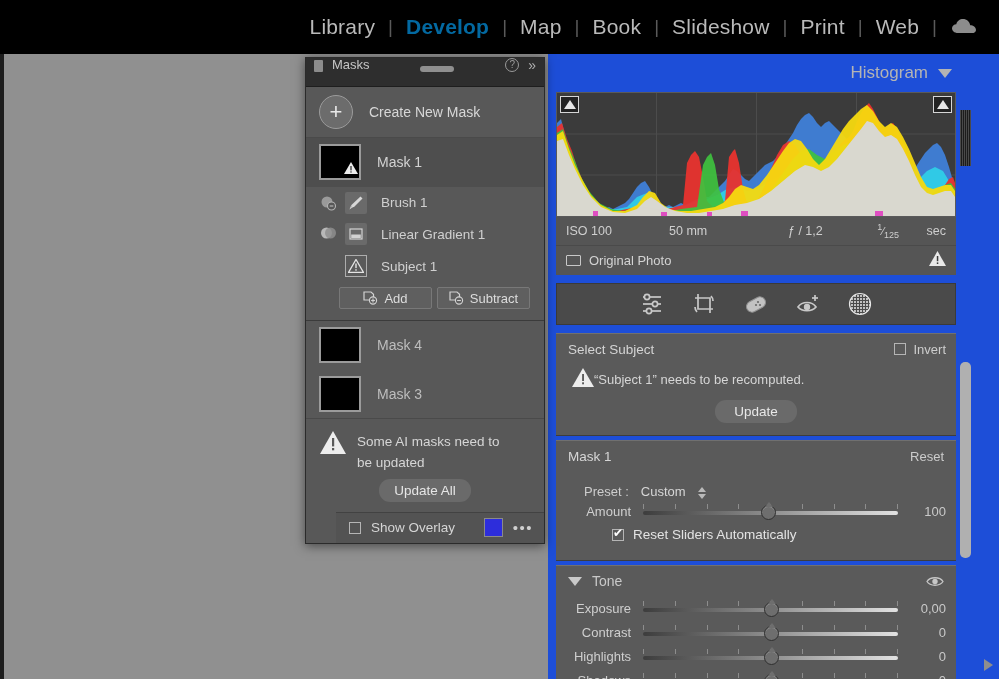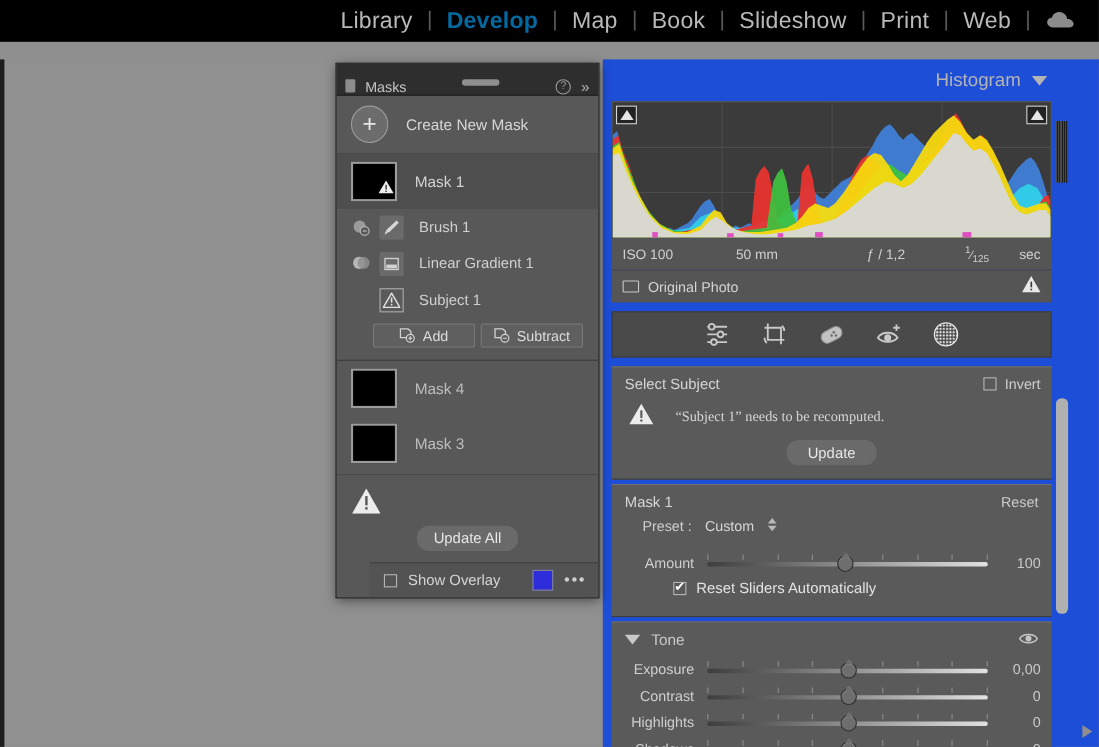--- a/index.html
+++ b/index.html
@@ -6,21 +6,21 @@
   html, body {
     width: 999px; height: 679px;
     background: #8f8f8f;
     font-family: "Liberation Sans", sans-serif;
     overflow: hidden;
   }
   #app { position: relative; width: 999px; height: 679px; }
 
   
   #topbar {
-    position: absolute; left: 0; top: 0; width: 999px; height: 38px;
+    position: absolute; left: 0; top: 0; width: 999px; height: 54px;
     background: #000;
     display: flex; align-items: center; justify-content: flex-end;
     padding-right: 20px;
   }
   .nav-list { display: flex; align-items: center; }
   .nav-item {
     color: #b9b9b9; font-size: 21px; letter-spacing: .2px;
     padding: 0 13px; cursor: pointer; white-space: nowrap;
   }
   .nav-item.active { color: #0369a1; font-weight: bold; }
@@ -40,21 +40,21 @@
   
   #masks-panel {
     position: absolute; left: 305px; top: 57px; width: 240px; height: 487px;
     background: #585858;
     border: 1px solid #2b2b2b;
     box-shadow: 0 2px 10px rgba(0,0,0,.5);
     display: flex; flex-direction: column;
   }
   .mp-titlebar {
     height: 26px; background: #2e2e2e;
-    display: flex; align-items: flex-start; padding: 14px 8px;
+    display: flex; align-items: flex-end; padding: 14px 8px;
     border-bottom: 1px solid #1e1e1e;
   }
   .mp-dot {
     width: 9px; height: 12px; background: #8c8c8c; margin-right: 9px;
     border-radius: 1px;
   }
   .mp-title { color: #c6c6c6; font-size: 13px; }
   .mp-grip {
     flex: 1; display: flex; justify-content: center; align-items: center;
   }
@@ -226,37 +226,37 @@
     width: 400px; margin-left: 4px; background: #5a5a5a;
     border-top: 1px solid #707070; border-bottom: 1px solid #3d3d3d;
   }
   .sel-subj-head {
     display: flex; align-items: center; height: 30px; padding: 0 10px 0 12px;
   }
   .sel-subj-title { color: #d4d4d4; font-size: 13.5px; flex: 1; }
   .invert-wrap { display: flex; align-items: center; gap: 7px; }
   .invert-label { color: #cdcdcd; font-size: 13px; }
   .recompute-row {
-    display: flex; align-items: center; gap: 20px; padding: 0 12px 0 16px; height: 30px; font-family: Liberation Serif, serif;
+    display: flex; align-items: center; gap: 0; padding: 0 12px 0 16px; height: 30px;
   }
   .recompute-text { color: #d6d6d6; font-size: 13px; }
   .update-wrap { display: flex; justify-content: center; padding: 6px 0 12px 0; }
   .update-btn {
     background: #6a6a6a; border-radius: 11px; color: #e8e8e8;
     font-size: 13.5px; padding: 4px 19px;
   }
 
   .mask1-head {
     display: flex; align-items: center; height: 30px; padding: 0 12px;
   }
   .mask1-title { color: #d6d6d6; font-size: 13.5px; flex: 1; }
   .reset-link { color: #cccccc; font-size: 13px; }
 
   .preset-row {
-    display: flex; align-items: flex-start; height: 28px; padding-left: 28px; gap: 12px;
+    display: flex; align-items: flex-end; height: 28px; padding-left: 28px; gap: 12px;
   }
   .preset-label { color: #cdcdcd; font-size: 13px; }
   .preset-value { color: #d6d6d6; font-size: 13px; }
   .spin { display: flex; flex-direction: column; gap: 2px; }
   .spin i { width: 0; height: 0; border-left: 4px solid transparent; border-right: 4px solid transparent; }
   .spin .up { border-bottom: 5px solid #b9b9b9; }
   .spin .dn { border-top: 5px solid #b9b9b9; }
 
   .slider-row {
     display: flex; align-items: center; height: 24px; padding: 0 10px 0 12px;
@@ -753,20 +753,21 @@
 
       <div class="ai-warn">
         <div class="ai-warn-top">
           <span>
             <svg width="26" height="23" viewBox="0 0 26 23">
               <path d="M13 0 L26 23 L0 23 Z" fill="#ededed"></path>
               <rect x="12" y="7" width="2.2" height="8.4" fill="#5a5a5a"></rect>
               <rect x="12" y="17" width="2.2" height="2.3" fill="#5a5a5a"></rect>
             </svg>
           </span>
+          <span class="ai-warn-text">Some AI masks need to be updated</span>
         </div>
         <div class="update-all-wrap">
           <span class="update-all-btn">Update All</span>
         </div>
       </div>
 
       <div class="overlay-row">
         <span class="chk"></span>
         <span class="overlay-label">Show Overlay</span>
         <span class="color-swatch" style="background: rgb(45, 45, 219);"></span>

